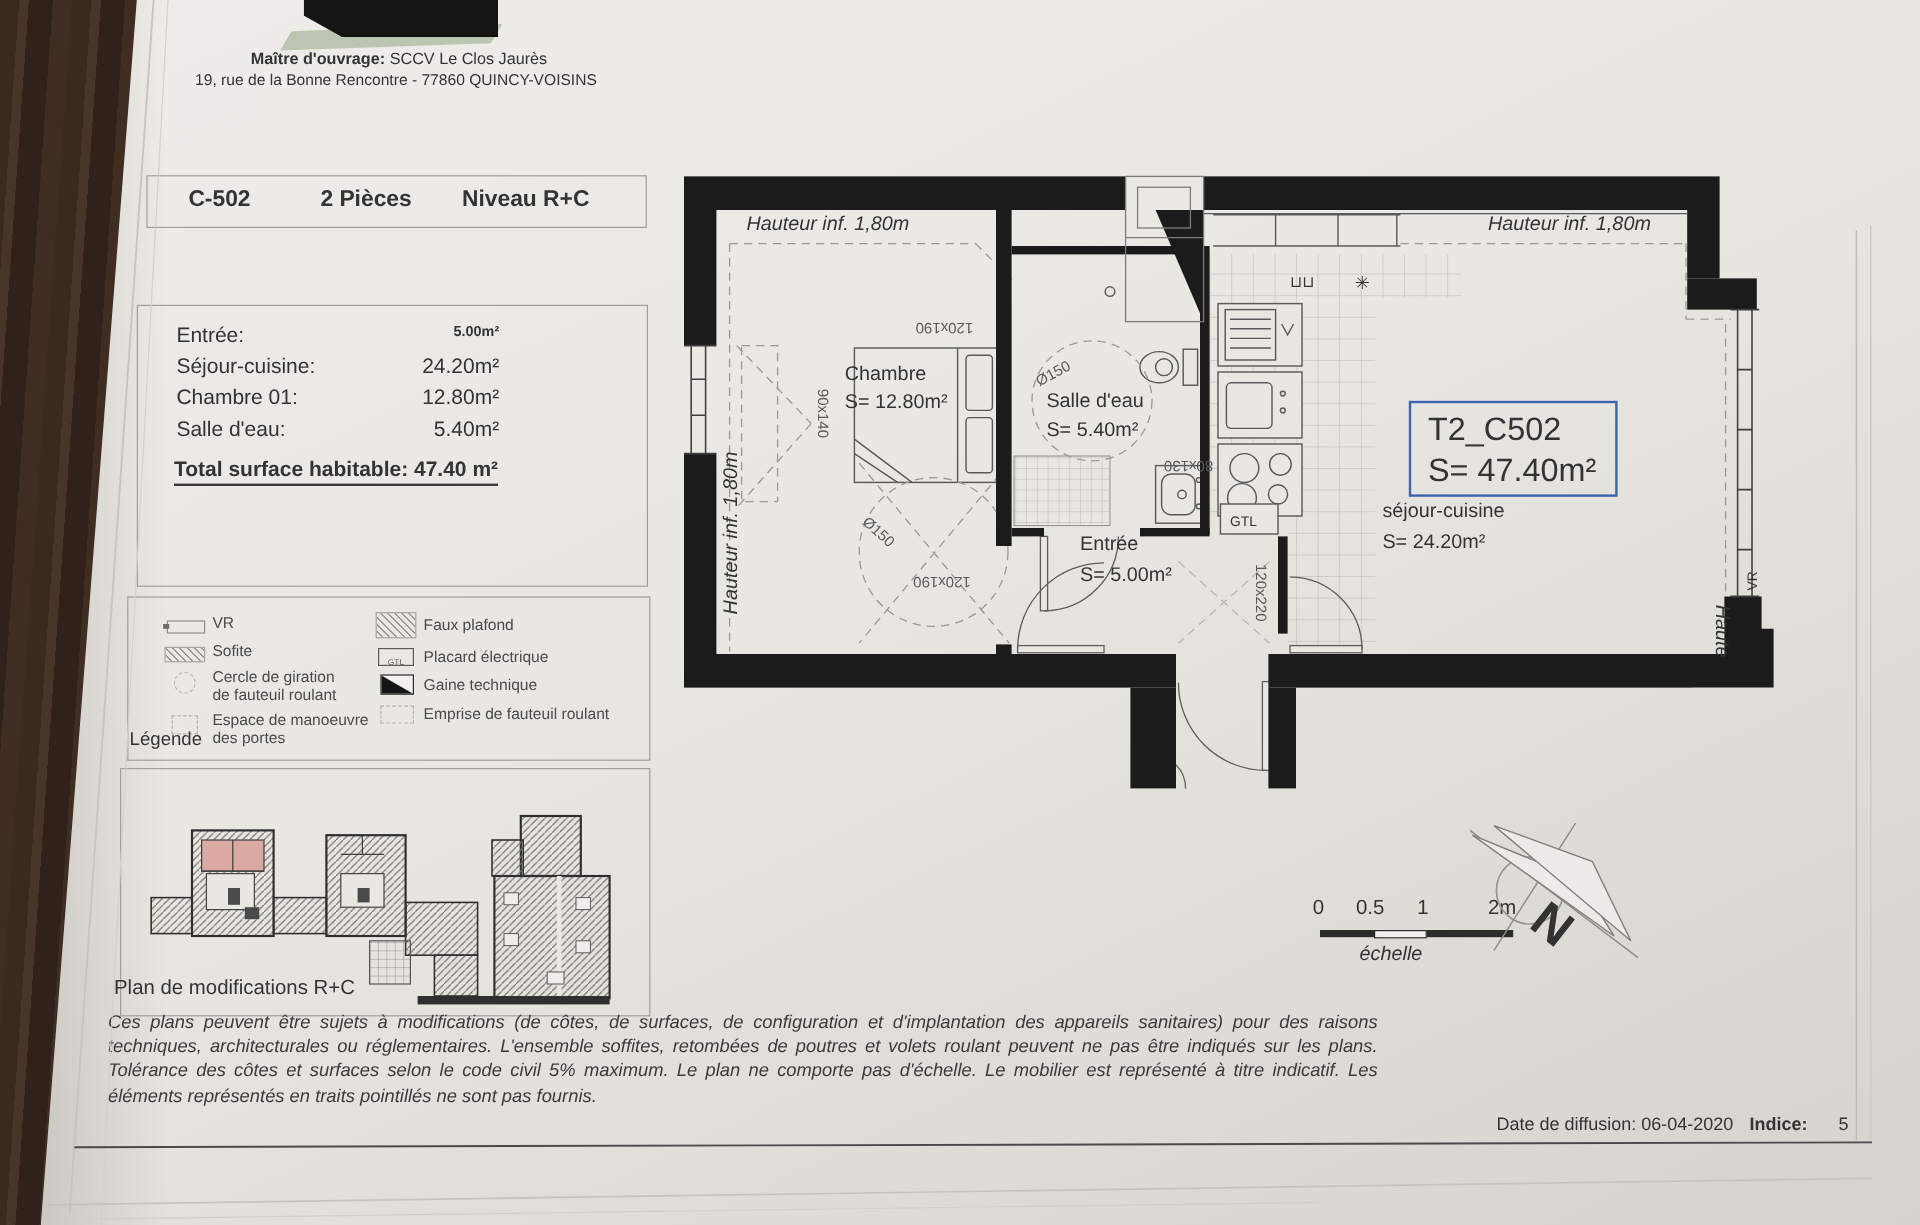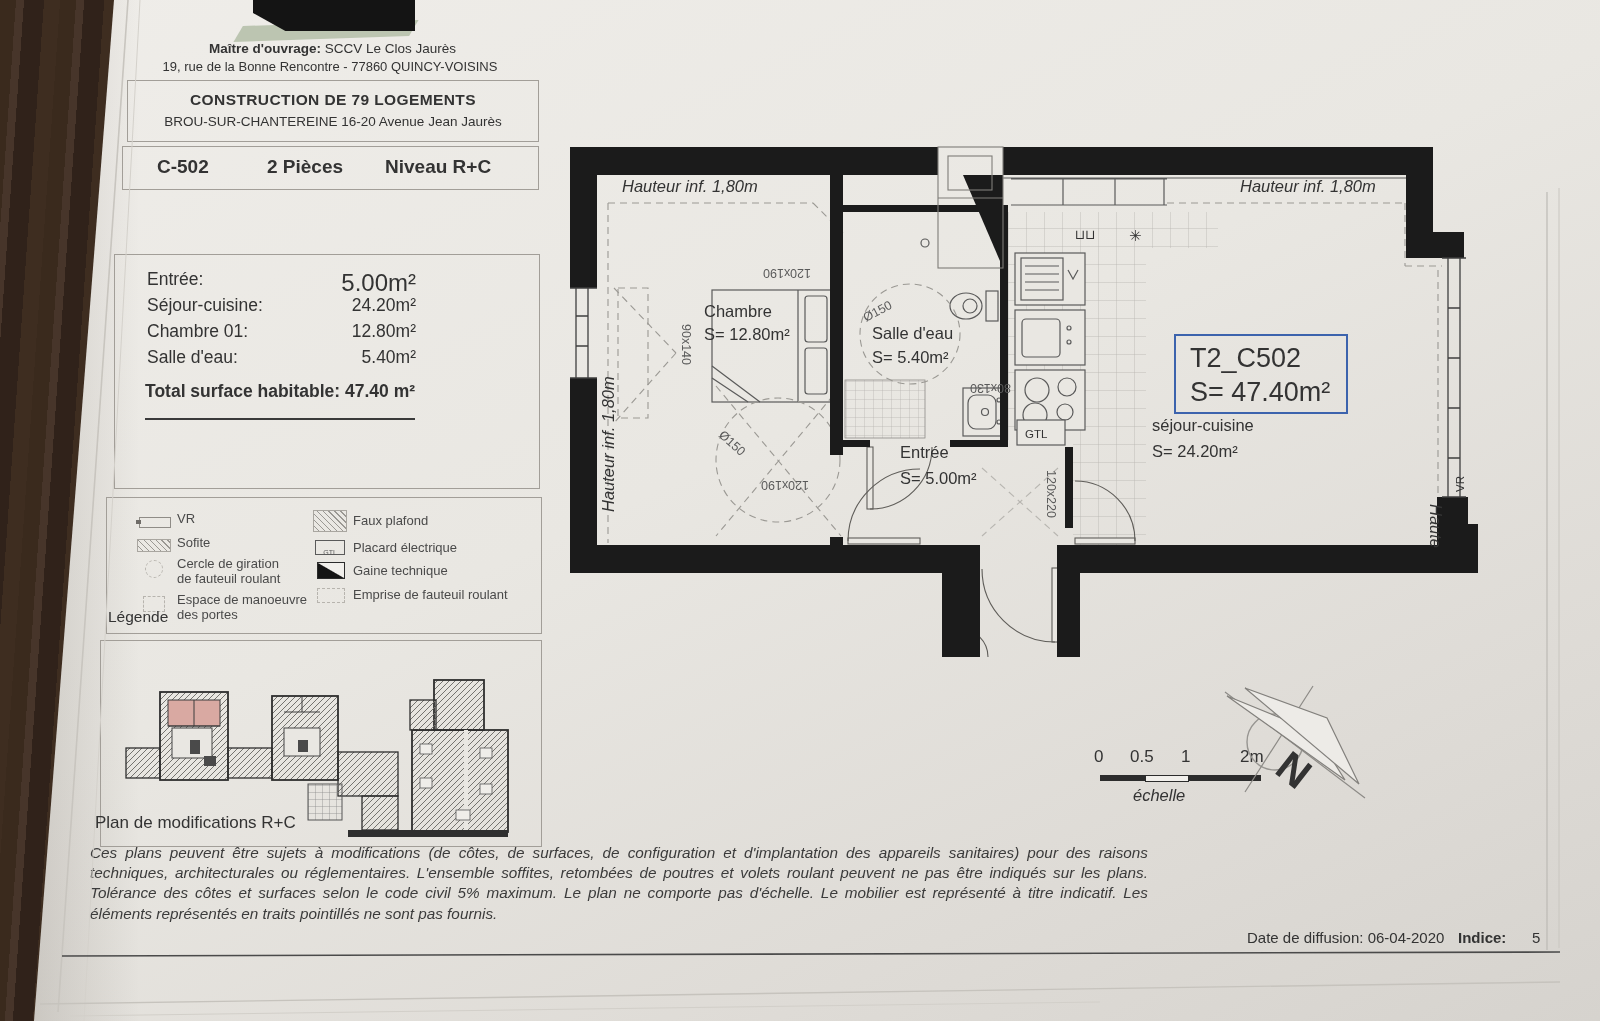--- a/index.html
+++ b/index.html
@@ -29,49 +29,45 @@
   <div id="paper-shade"></div>
 
   <div class="abs" style="left:240px;top:23px;width:172px;height:16px;background:#b6c1ab;transform:skewX(-32deg) rotate(-2deg);opacity:.9;"></div>
   <div class="abs" style="left:253px;top:0;width:162px;height:31px;background:#141414;clip-path:polygon(0 0,100% 0,100% 100%,20% 100%,0 42%);"></div>
 
   <div class="t c" style="left:135px;top:41px;width:395px;font-size:13.5px;">
     <span class="b">Maître d'ouvrage:</span><span> SCCV Le Clos Jaurès</span>
   </div>
   <div class="t c" style="left:120px;top:59px;width:420px;font-size:13px;">19, rue de la Bonne Rencontre - 77860 QUINCY-VOISINS</div>
 
-  <div class="box" style="left:127px;top:80px;width:410px;height:60px;">
-    <div class="t b c" style="left:0;top:10px;width:100%;font-size:15.5px;letter-spacing:.4px;">CONSTRUCTION DE 79 LOGEMENTS</div>
-    <div class="t c" style="left:0;top:33px;width:100%;font-size:13.5px;">BROU-SUR-CHANTEREINE  16-20 Avenue Jean Jaurès</div>
-  </div>
 
   <div class="box" style="left:122px;top:146px;width:415px;height:42px;">
     <span class="t b" style="left:34px;top:9px;font-size:19px;">C-502</span>
     <span class="t b" style="left:144px;top:9px;font-size:19px;">2 Pièces</span>
     <span class="t b" style="left:262px;top:9px;font-size:19px;">Niveau R+C</span>
   </div>
 
   <div class="box" style="left:114px;top:254px;width:424px;height:233px;">
     <div>
       <span class="t" style="left:32px;top:14px;font-size:17.5px;">Entrée:</span>
-      <span class="t sv" style="top:14px;font-size:24px;">5.00m²</span>
+      <span class="t sv" style="top:14px;font-size:12px;font-weight:bold;">5.00m²</span>
     </div>
     <div>
       <span class="t" style="left:32px;top:40px;font-size:17.5px;">Séjour-cuisine:</span>
       <span class="t sv" style="top:40px;font-size:17.5px;">24.20m²</span>
     </div>
     <div>
       <span class="t" style="left:32px;top:66px;font-size:17.5px;">Chambre 01:</span>
       <span class="t sv" style="top:66px;font-size:17.5px;">12.80m²</span>
     </div>
     <div>
       <span class="t" style="left:32px;top:92px;font-size:17.5px;">Salle d'eau:</span>
       <span class="t sv" style="top:92px;font-size:17.5px;">5.40m²</span>
     </div>
-    <div class="t b" style="left:30px;top:126px;font-size:17.5px;border-bottom:2px solid #3a3a3a;padding-bottom:16px;">Total surface habitable: 47.40 m²</div>
+    <div class="t b" style="left:30px;top:126px;font-size:17.5px;border-bottom:2px solid #3a3a3a;padding-bottom:1px;">Total surface habitable: 47.40 m²</div>
   </div>
 
   <div class="box" style="left:106px;top:497px;width:434px;height:135px;">
     <div class="abs" style="left:32px;top:19px;width:30px;height:9px;border:1px solid #8f8c87;">
       <div class="abs" style="left:-4px;top:2px;width:5px;height:4px;background:#6f6c68;"></div>
     </div>
     <span class="t" style="left:70px;top:13px;font-size:13px;color:#4a4a4a;">VR</span>
     <div class="abs hatch" style="left:30px;top:41px;width:32px;height:11px;"></div>
     <span class="t" style="left:70px;top:37px;font-size:13px;color:#4a4a4a;">Sofite</span>
     <div class="abs dashicon" style="left:38px;top:62px;width:16px;height:16px;border-radius:50%;"></div>

